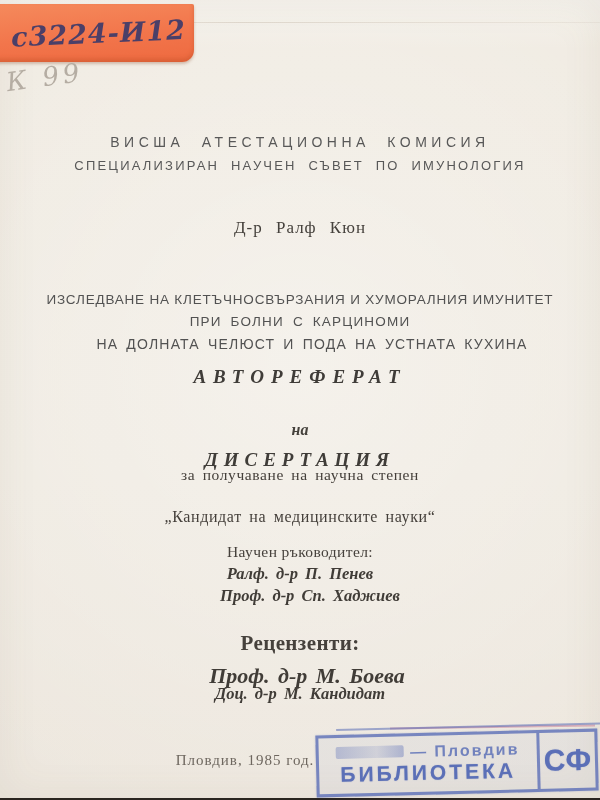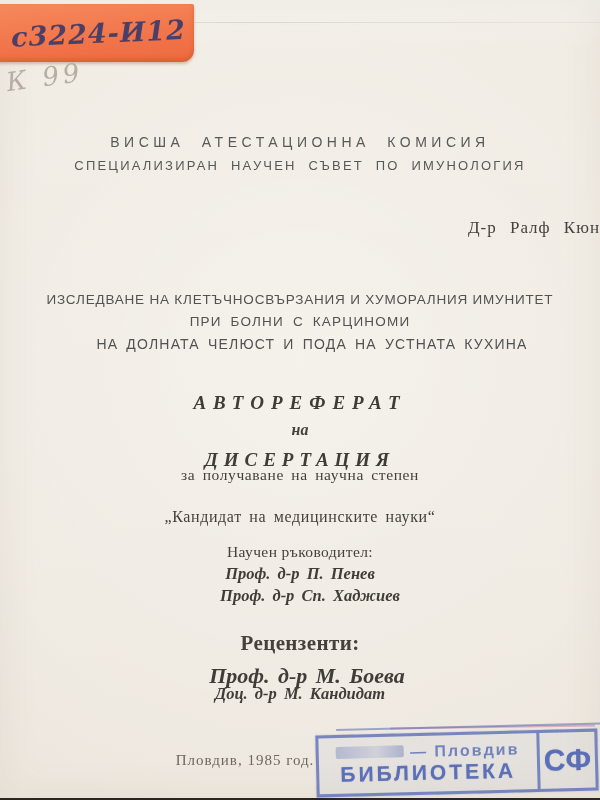--- a/index.html
+++ b/index.html
@@ -52,27 +52,27 @@
     transform: rotate(-8deg);
     letter-spacing: 4px;
   }
   .line { position: absolute; left: 0; width: 600px; text-align: center; white-space: nowrap; }
   .sans { font-family: "Liberation Sans", sans-serif; }
   .serif { font-family: "Liberation Serif", serif; }
 
   .hdr1 { top: 134px; font-size: 14px; letter-spacing: 4.5px; word-spacing: 9px; color: #585858; }
   .hdr2 { top: 158px; font-size: 13px; letter-spacing: 2.2px; word-spacing: 6px; color: #585858; }
 
-  .author { top: 218px; font-size: 17px; letter-spacing: 1px; word-spacing: 8px; color: #45413c; text-align: right; }
+  .author { top: 218px; font-size: 17px; letter-spacing: 1px; word-spacing: 8px; color: #45413c; }
 
   .title1 { top: 292px; font-size: 13.5px; letter-spacing: 0.8px; color: #525252; }
   .title2 { top: 314px; font-size: 13.5px; letter-spacing: 1.2px; word-spacing: 4px; color: #525252; }
   .title3 { top: 336px; font-size: 14px; letter-spacing: 1.2px; word-spacing: 3px; color: #525252; margin-left: 12px; }
 
-  .doctype1 { top: 392px; font-size: 19px; font-weight: bold; font-style: italic; letter-spacing: 7px; color: #3f3c38; }
+  .doctype1 { top: 366px; font-size: 19px; font-weight: bold; font-style: italic; letter-spacing: 7px; color: #3f3c38; }
   .doctype2 { top: 421px; font-size: 16px; font-style: italic; font-weight: bold; color: #45413c; }
   .doctype3 { top: 449px; font-size: 19px; font-weight: bold; font-style: italic; letter-spacing: 6px; color: #3f3c38; }
 
   .degree1 { top: 466px; font-size: 15.5px; letter-spacing: 0.6px; word-spacing: 3px; color: #443f3a; }
   .degree2 { top: 508px; font-size: 16px; letter-spacing: 0.6px; word-spacing: 3px; color: #443f3a; }
 
   .sup-label { top: 543px; font-size: 15.5px; color: #46413c; letter-spacing: 0.4px; }
   .sup-name1 { top: 564px; font-size: 16.5px; font-weight: bold; font-style: italic; color: #403c37; word-spacing: 3px; }
   .sup-name2 { top: 586px; font-size: 16.5px; font-weight: bold; font-style: italic; color: #403c37; word-spacing: 3px; transform: translateX(10px); }
 
@@ -164,21 +164,21 @@
   <div class="line sans title3">НА ДОЛНАТА ЧЕЛЮСТ И ПОДА НА УСТНАТА КУХИНА</div>
 
   <div class="line serif doctype1">АВТОРЕФЕРАТ</div>
   <div class="line serif doctype2">на</div>
   <div class="line serif doctype3">ДИСЕРТАЦИЯ</div>
 
   <div class="line serif degree1">за получаване на научна степен</div>
   <div class="line serif degree2">„Кандидат на медицинските науки“</div>
 
   <div class="line serif sup-label">Научен ръководител:</div>
-  <div class="line serif sup-name1">Проф. д-р П. Пенев</div>
+  <div class="line serif sup-name1">Ралф. д-р П. Пенев</div>
   <div class="line serif sup-name2">Проф. д-р Сп. Хаджиев</div>
 
   <div class="line serif rev-label">Рецензенти:</div>
   <div class="line serif rev-name1">Проф. д-р М. Боева</div>
   <div class="line serif rev-name2">Доц. д-р М. Кандидат</div>
 
   <div class="line serif footer">Пловдив, 1985 год.</div>
 
   <div class="stamp-scratch"></div>
 

